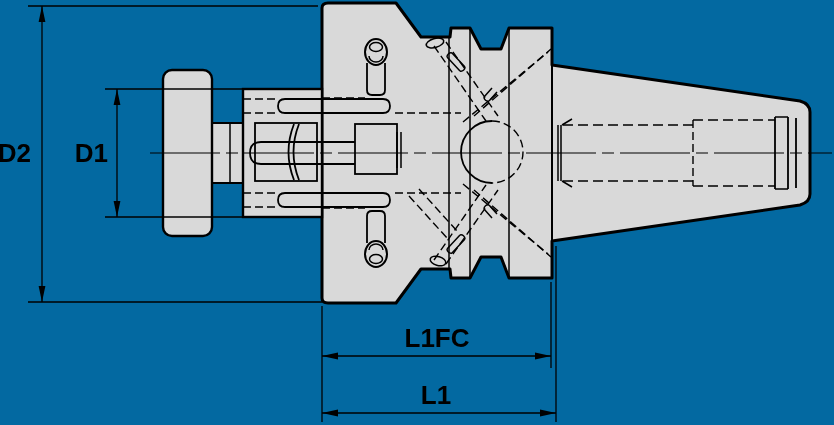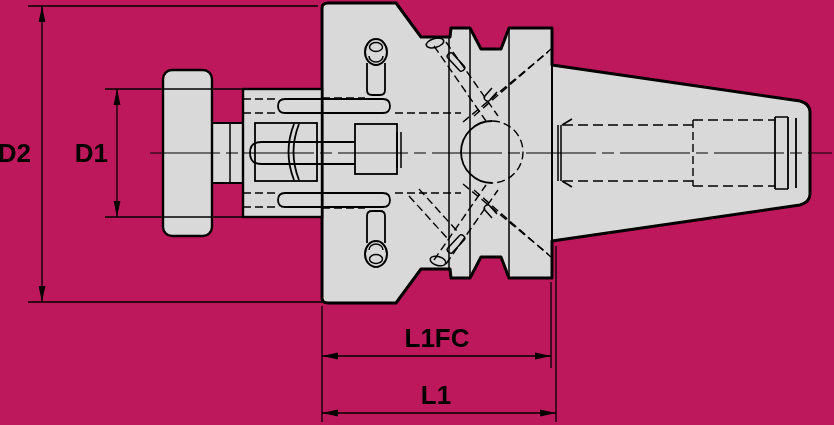--- a/index.html
+++ b/index.html
@@ -1,16 +1,16 @@
 <!DOCTYPE html>
 <html><head>
 <meta charset="utf-8">
 <style>
   html,body{margin:0;padding:0;background:#ffffff;}
-  .canvas{position:relative;width:834px;height:425px;background:#be185d;overflow:hidden;}
+  .canvas{position:relative;width:834px;height:425px;background:#0369a1;overflow:hidden;}
   svg{display:block;}
   svg text{font-family:"Liberation Sans",sans-serif;font-size:26px;font-weight:700;fill:#000000;}
   .outline{fill:#d9d9d9;stroke:#000;stroke-width:3;stroke-linejoin:round;}
   .part{fill:#d9d9d9;stroke:#000;stroke-width:2.4;}
   .fillonly{fill:#d9d9d9;stroke:none;}
   .edge{fill:none;stroke:#000;stroke-width:1.8;}
   .edge2{fill:none;stroke:#000;stroke-width:2;}
   .thin{fill:none;stroke:#000;stroke-width:1.5;}
   .hidden{fill:none;stroke:#000;stroke-width:1.4;stroke-dasharray:8 4;}
   .hidden2{fill:none;stroke:#000;stroke-width:1.4;stroke-dasharray:10 5;}

